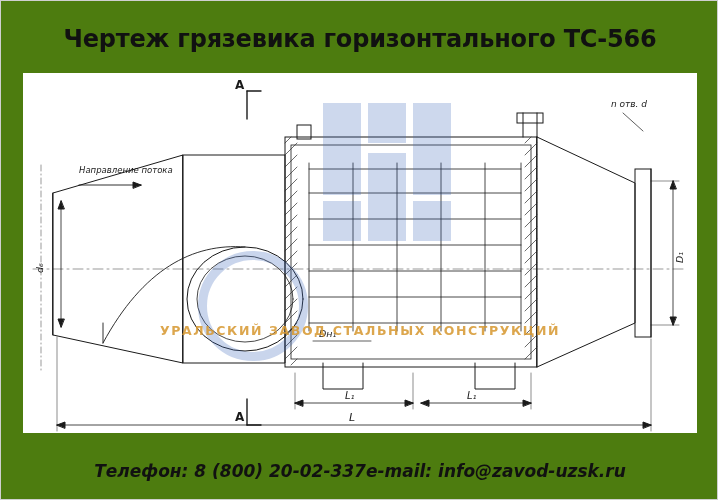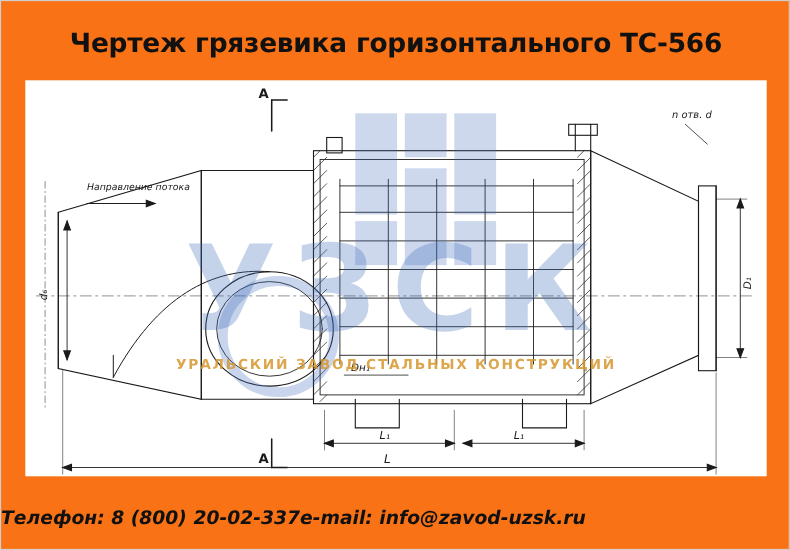--- a/index.html
+++ b/index.html
@@ -5,32 +5,32 @@
   html,body{margin:0;padding:0;}
   body{
     width:718px;height:500px;overflow:hidden;
     background:#ffffff;
     font-family:"Liberation Sans", sans-serif;
   }
   .page{
     position:relative;width:718px;height:500px;
     box-sizing:border-box;
     border:1px solid #cfcfcf;
-    background:#f97316;
+    background:#4d7c0f;
   }
   .title{
     position:absolute;top:24px;left:0;width:718px;
     text-align:center;
     font-size:24px;font-weight:bold;color:#111111;
     font-family:"DejaVu Sans", sans-serif;
     letter-spacing:-0.2px;
   }
   .footer{
     position:absolute;left:0;bottom:18px;width:718px;
-    display:flex;justify-content:flex-start;align-items:center;
+    display:flex;justify-content:center;align-items:center;
     font-size:17px;font-style:italic;font-weight:bold;color:#111111;
     font-family:"DejaVu Sans", sans-serif;
   }
   .footer span{white-space:nowrap;}
 
   .drawing{
     position:absolute;left:22px;top:72px;width:674px;height:360px;
     background:#ffffff;
   }
   .drawing svg{display:block;}
@@ -73,21 +73,20 @@
     <div class="wm">
       <div class="wm-blocks">
         <div style="left:300px;top:30px;width:38px;height:92px;"></div>
         <div style="left:345px;top:30px;width:38px;height:40px;"></div>
         <div style="left:390px;top:30px;width:38px;height:92px;"></div>
         <div style="left:300px;top:128px;width:38px;height:40px;"></div>
         <div style="left:345px;top:80px;width:38px;height:88px;"></div>
         <div style="left:390px;top:128px;width:38px;height:40px;"></div>
       </div>
       <div class="wm-ring" style="left:175px;top:178px;width:92px;height:92px;"></div>
-      <div class="wm-letters">УЗСК</div>
       <div class="wm-sub">УРАЛЬСКИЙ ЗАВОД СТАЛЬНЫХ КОНСТРУКЦИЙ</div>
     </div>
 
     <svg width="674" height="360" viewBox="0 0 674 360">
       <g stroke="#1a1a1a" fill="none" stroke-width="1" stroke-linecap="round">
 
         <line x1="18" y1="92" x2="18" y2="300" stroke="#555" stroke-width="0.6" stroke-dasharray="6 3 1 3"></line>
         <line x1="10" y1="196" x2="660" y2="196" stroke="#555" stroke-width="0.6" stroke-dasharray="10 4 2 4"></line>
 
         <path d="M30 120 L160 82 L160 290 L30 262 Z"></path>

